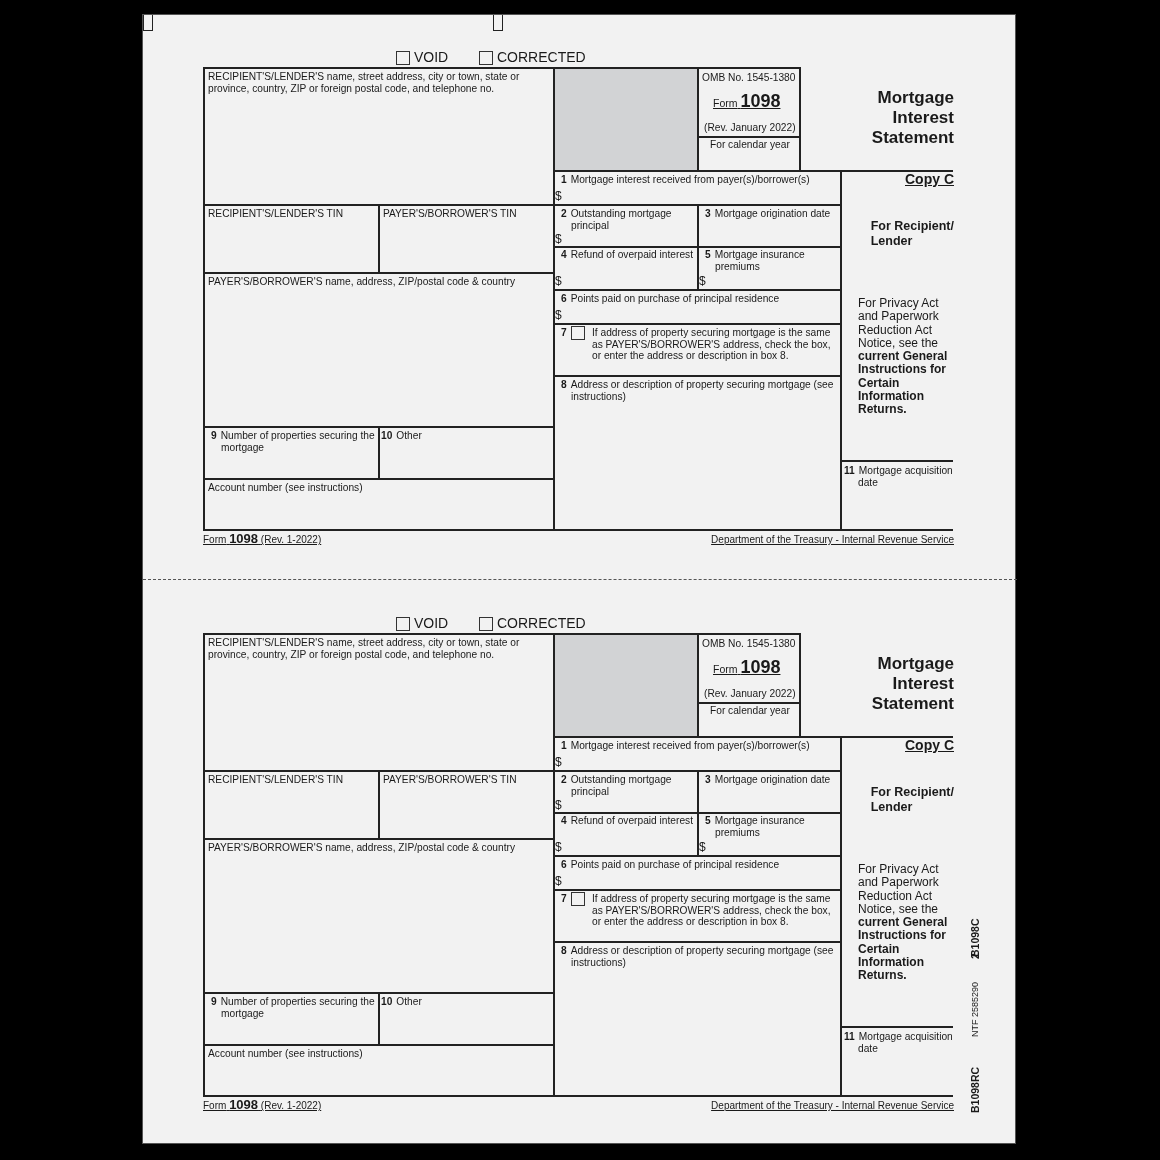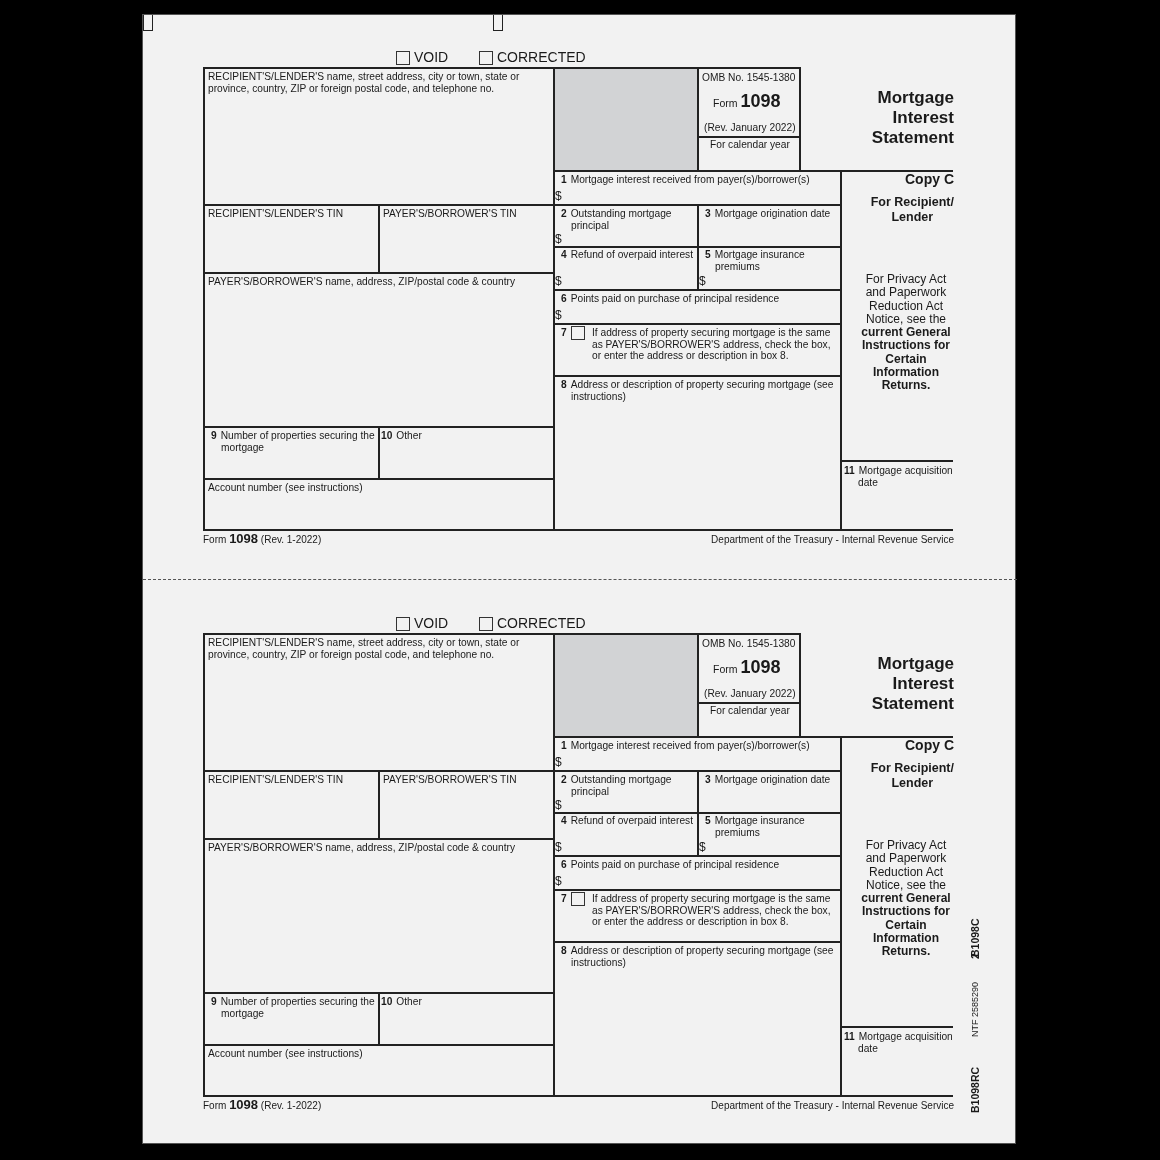--- a/index.html
+++ b/index.html
@@ -1,29 +1,29 @@
 <!DOCTYPE html>
 <html><head>
 <meta charset="utf-8">
 <style>
   html,body{margin:0;padding:0;background:#000;}
   body{width:1160px;height:1160px;position:relative;overflow:hidden;font-family:"Liberation Sans",sans-serif;color:#1a1a1a;}
   .page{position:absolute;left:142px;top:14px;width:874px;height:1130px;background:#f2f2f2;border:1px solid #555;box-sizing:border-box;}
   .tick{position:absolute;top:0;width:10px;height:16px;border:1.5px solid #222;border-top:none;box-sizing:border-box;background:#f2f2f2;}
   .copy{position:absolute;left:8px;width:874px;height:560px;}
-  .abs{position:absolute;box-sizing:border-box;}
+  .abs{position:absolute;box-sizing:border-box;text-decoration:underline;}
   .ln{position:absolute;background:#222;}
   .lbl{position:absolute;font-size:10.2px;line-height:11.5px;}
   .num{font-weight:bold;margin-right:4px;}
   .dollar{position:absolute;font-size:12px;}
   .cb{position:absolute;width:14px;height:14px;border:1px solid #333;background:#f2f2f2;box-sizing:border-box;}
   .vc{position:absolute;font-size:14px;}
   .gray{position:absolute;background:#d2d3d5;}
   .title{position:absolute;right:0;text-align:right;font-weight:bold;font-size:17px;line-height:20px;}
-  .rt{position:absolute;text-align:center;font-size:12px;line-height:13.3px;}
+  .rt{position:absolute;text-align:left;font-size:12px;line-height:13.3px;margin-top:24px;}
   .dash{position:absolute;left:0;top:564px;width:874px;border-top:1.5px dashed #555;}
   .side{position:absolute;transform:rotate(-90deg);transform-origin:left top;white-space:nowrap;font-size:10.5px;font-weight:bold;}
 </style>
 </head>
 <body>
 
 <div class="page">
   <div class="tick" style="left:0"></div>
   <div class="tick" style="left:350px"></div>
 

